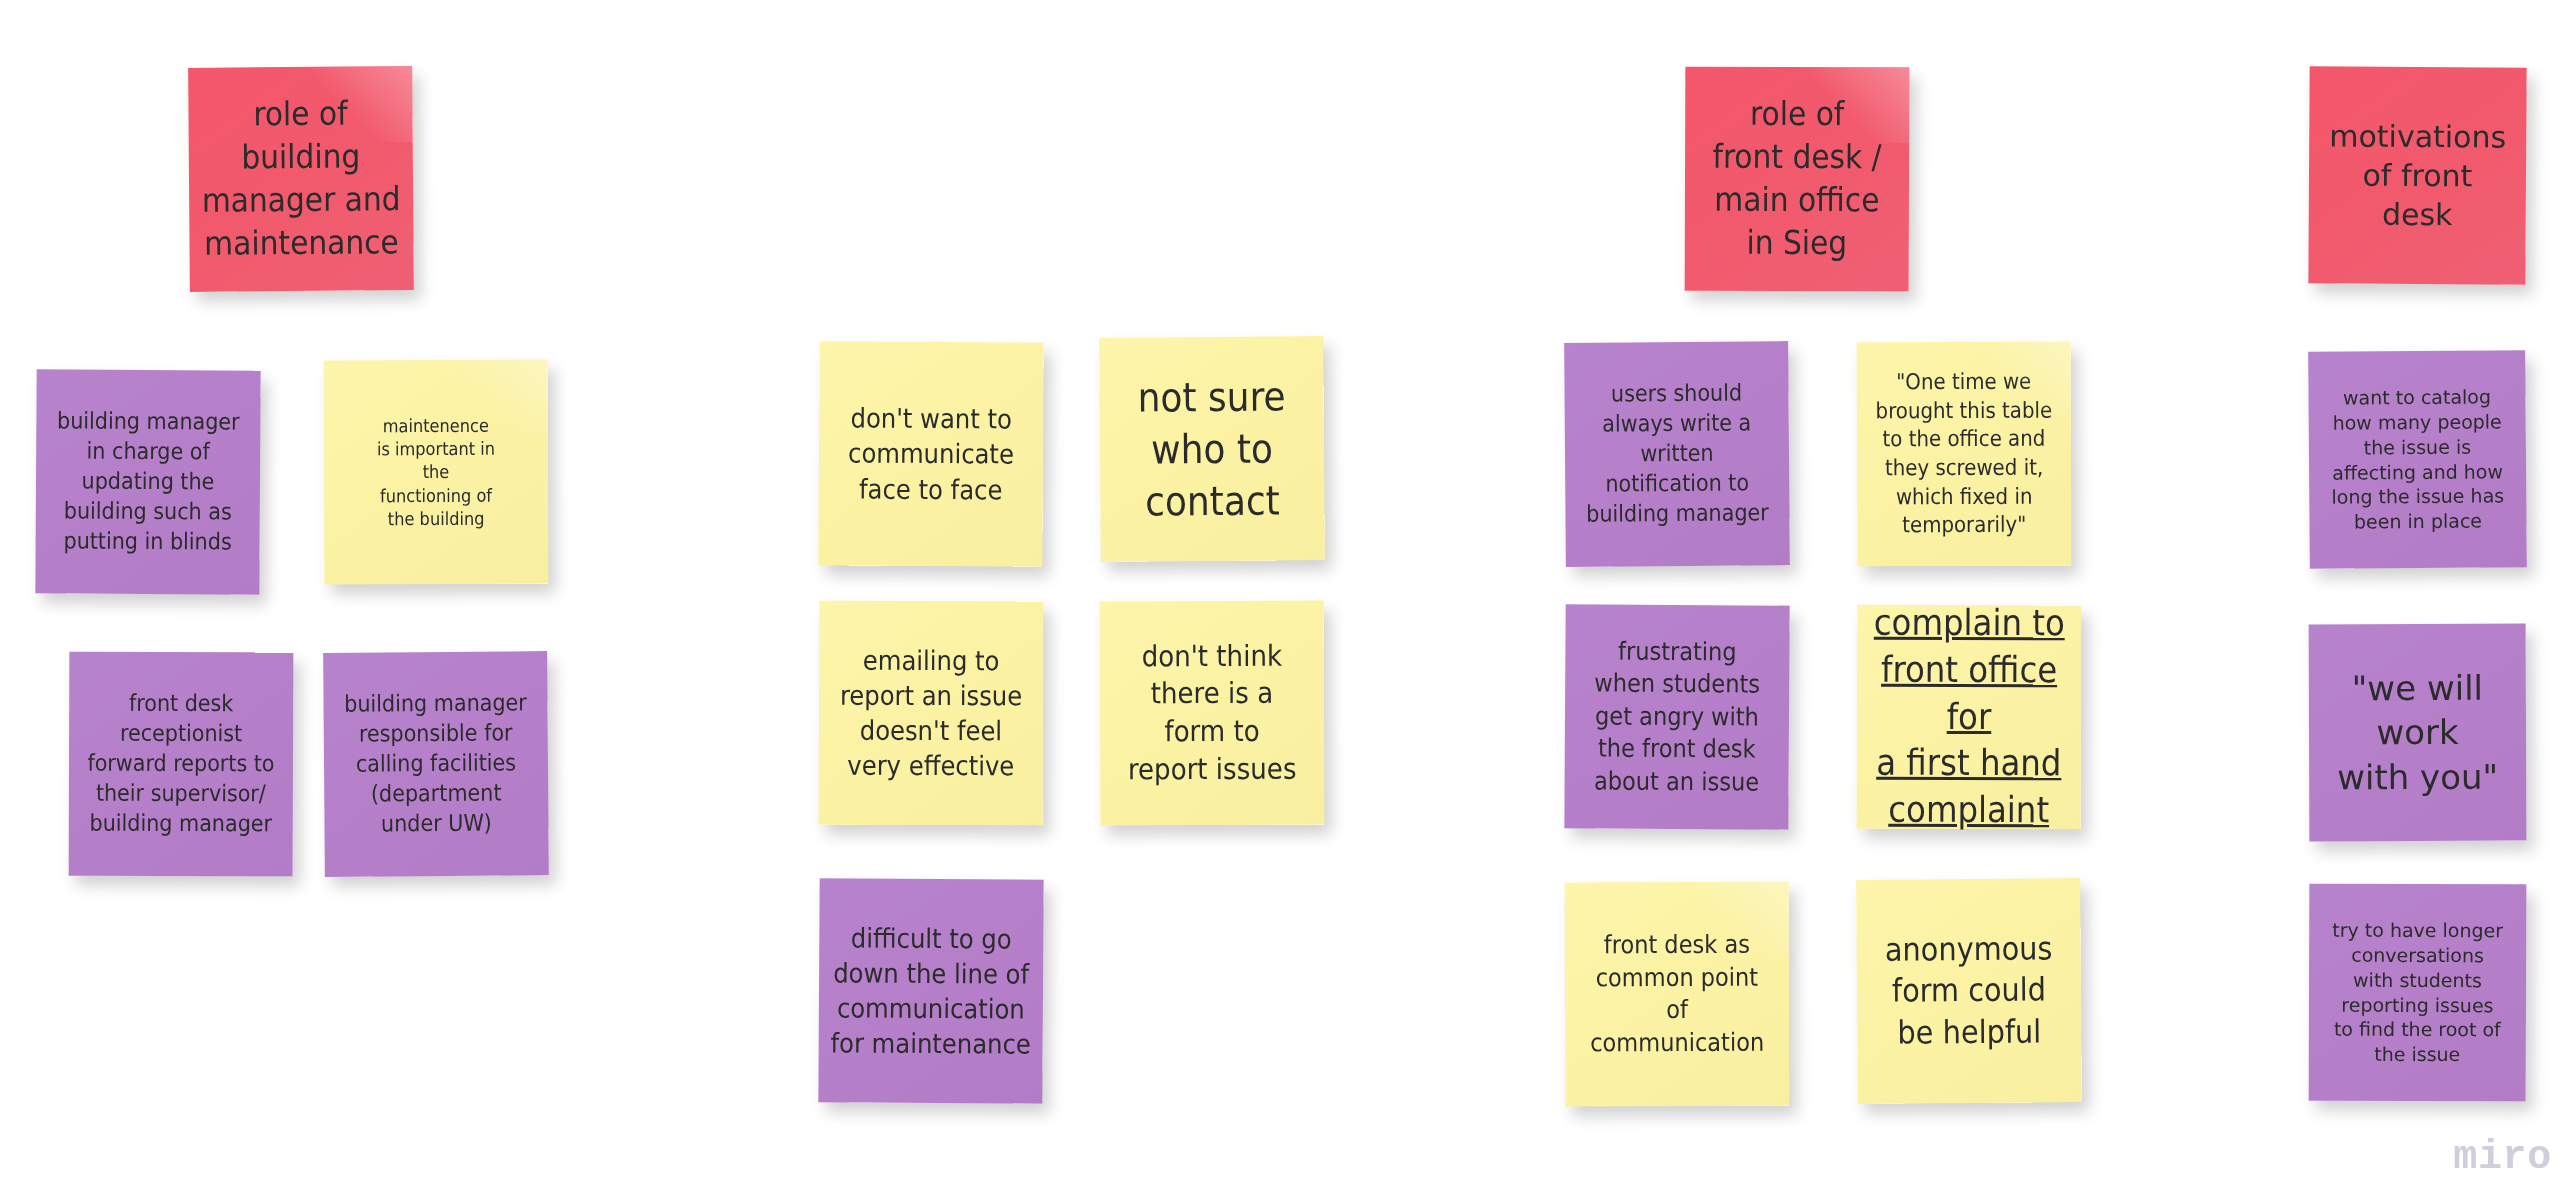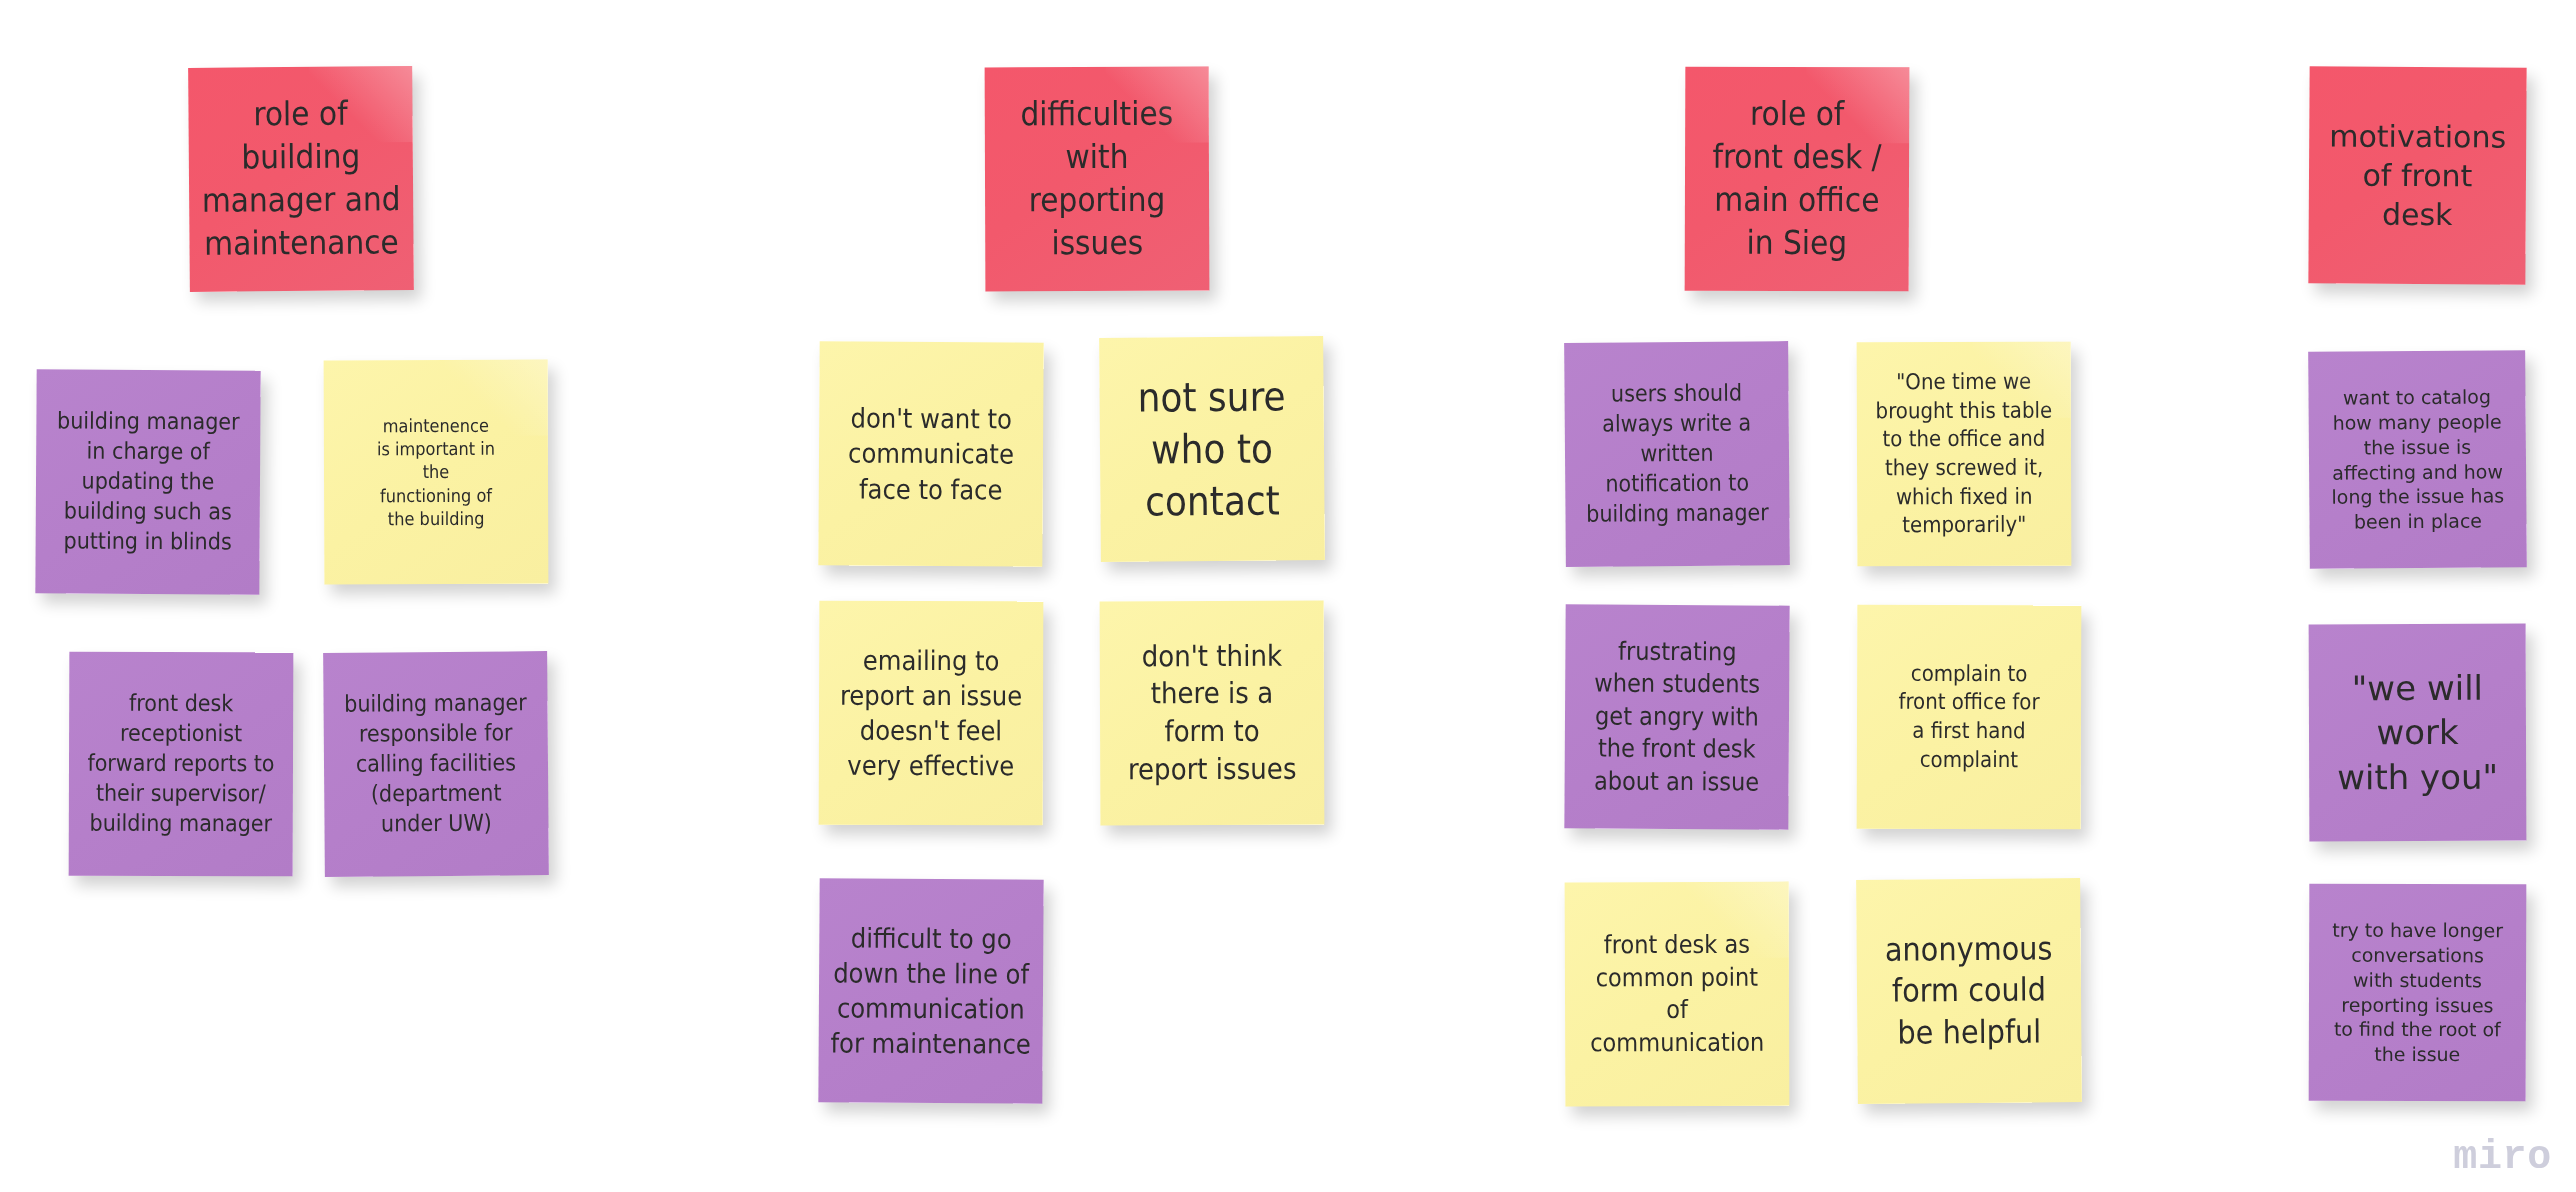--- a/index.html
+++ b/index.html
@@ -104,24 +104,20 @@
 forward reports to
 their supervisor/
 building manager</div>
 
   <div class="note c-purple f-narrow r-a" style="left:324px; top:652px; width:224px; height:224px; font-size:23px;">building manager
 responsible for
 calling facilities
 (department
 under UW)</div>
 
-  <div class="note c-pink f-narrow r-c sheen" style="left:985px; top:67px; width:224px; height:224px; font-size:33px;">difficulties
-with
-reporting
-issues</div>
 
   <div class="note c-yellow f-narrow r-b" style="left:819px; top:342px; width:224px; height:224px; font-size:27px;">don't want to
 communicate
 face to face</div>
 
   <div class="note c-yellow f-narrow r-a" style="left:1100px; top:337px; width:224px; height:224px; font-size:40px;">not sure
 who to
 contact</div>
 
   <div class="note c-yellow f-narrow r-c" style="left:1100px; top:601px; width:224px; height:224px; font-size:29px;">don't think
@@ -156,21 +152,21 @@
 they screwed it,
 which fixed in
 temporarily"</div>
 
   <div class="note c-purple f-narrow r-b" style="left:1565px; top:605px; width:224px; height:224px; font-size:25px;">frustrating
 when students
 get angry with
 the front desk
 about an issue</div>
 
-  <div class="note c-yellow f-narrow r-d" style="left:1857px; top:605px; width:224px; height:224px; font-size:22px;">complain to
+  <div class="note c-yellow f-narrow r-d" style="left:1857px; top:605px; width:224px; height:224px; font-size:36px;text-decoration:underline;">complain to
 front office for
 a first hand
 complaint</div>
 
   <div class="note c-yellow f-narrow r-c sheen" style="left:1565px; top:882px; width:224px; height:224px; font-size:25px;">front desk as
 common point
 of
 communication</div>
 
   <div class="note c-yellow f-narrow r-a" style="left:1857px; top:879px; width:224px; height:224px; font-size:32px;">anonymous

